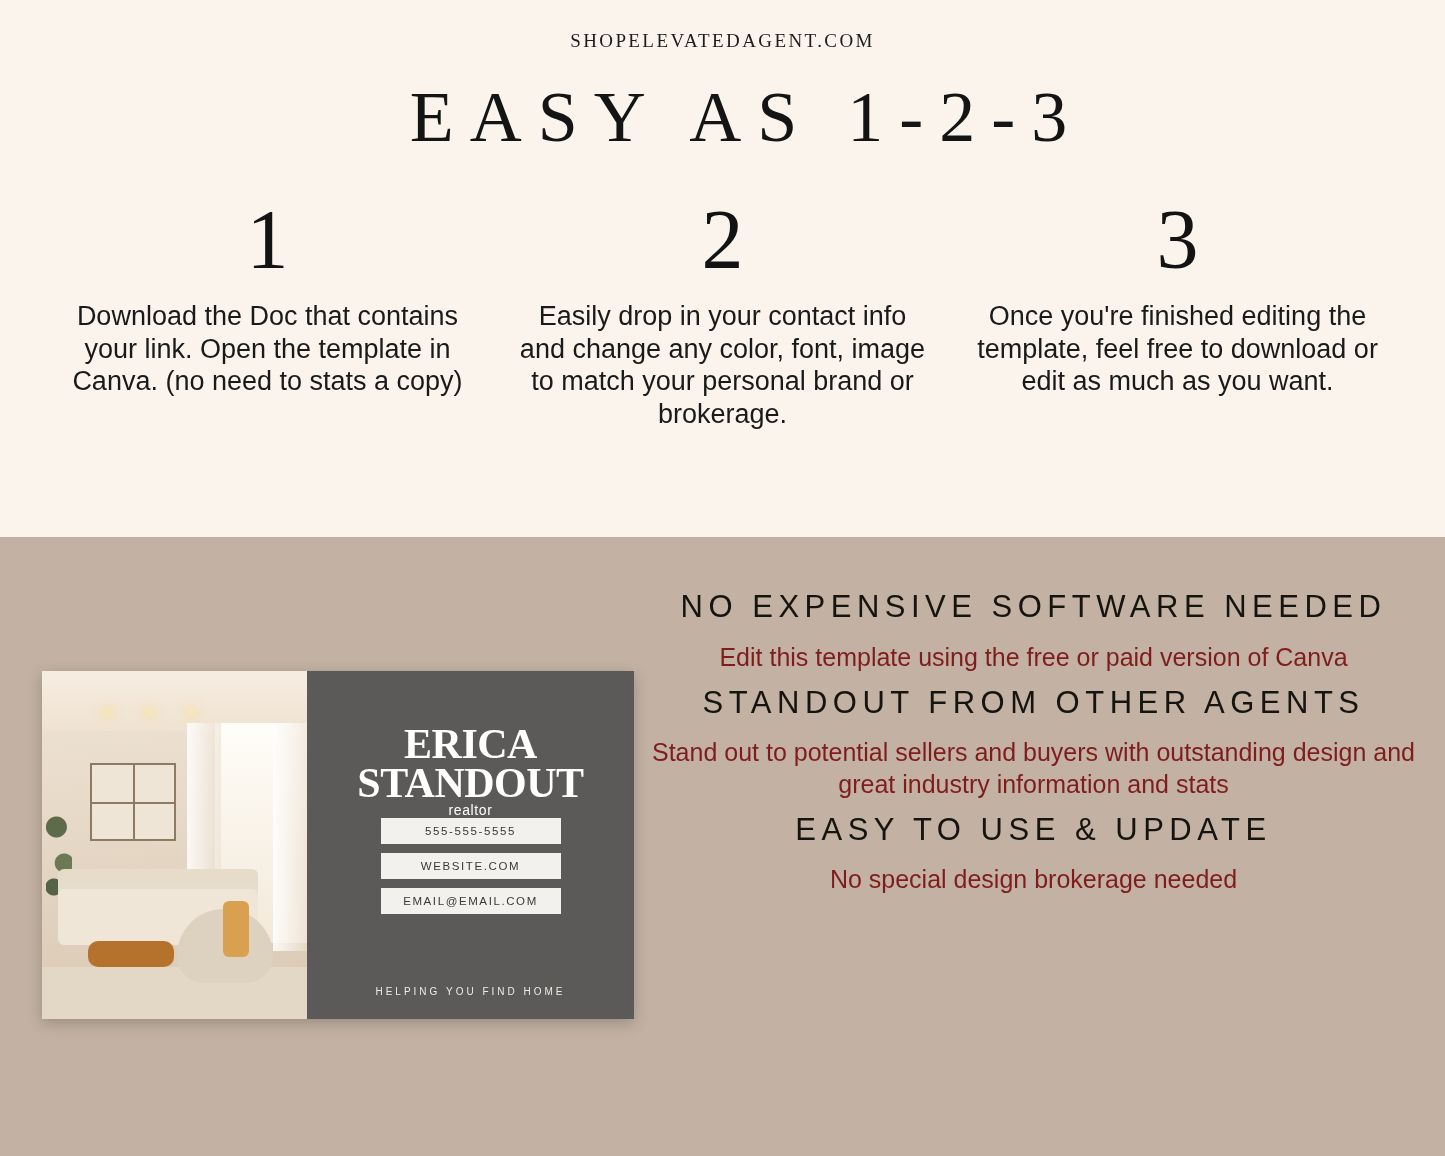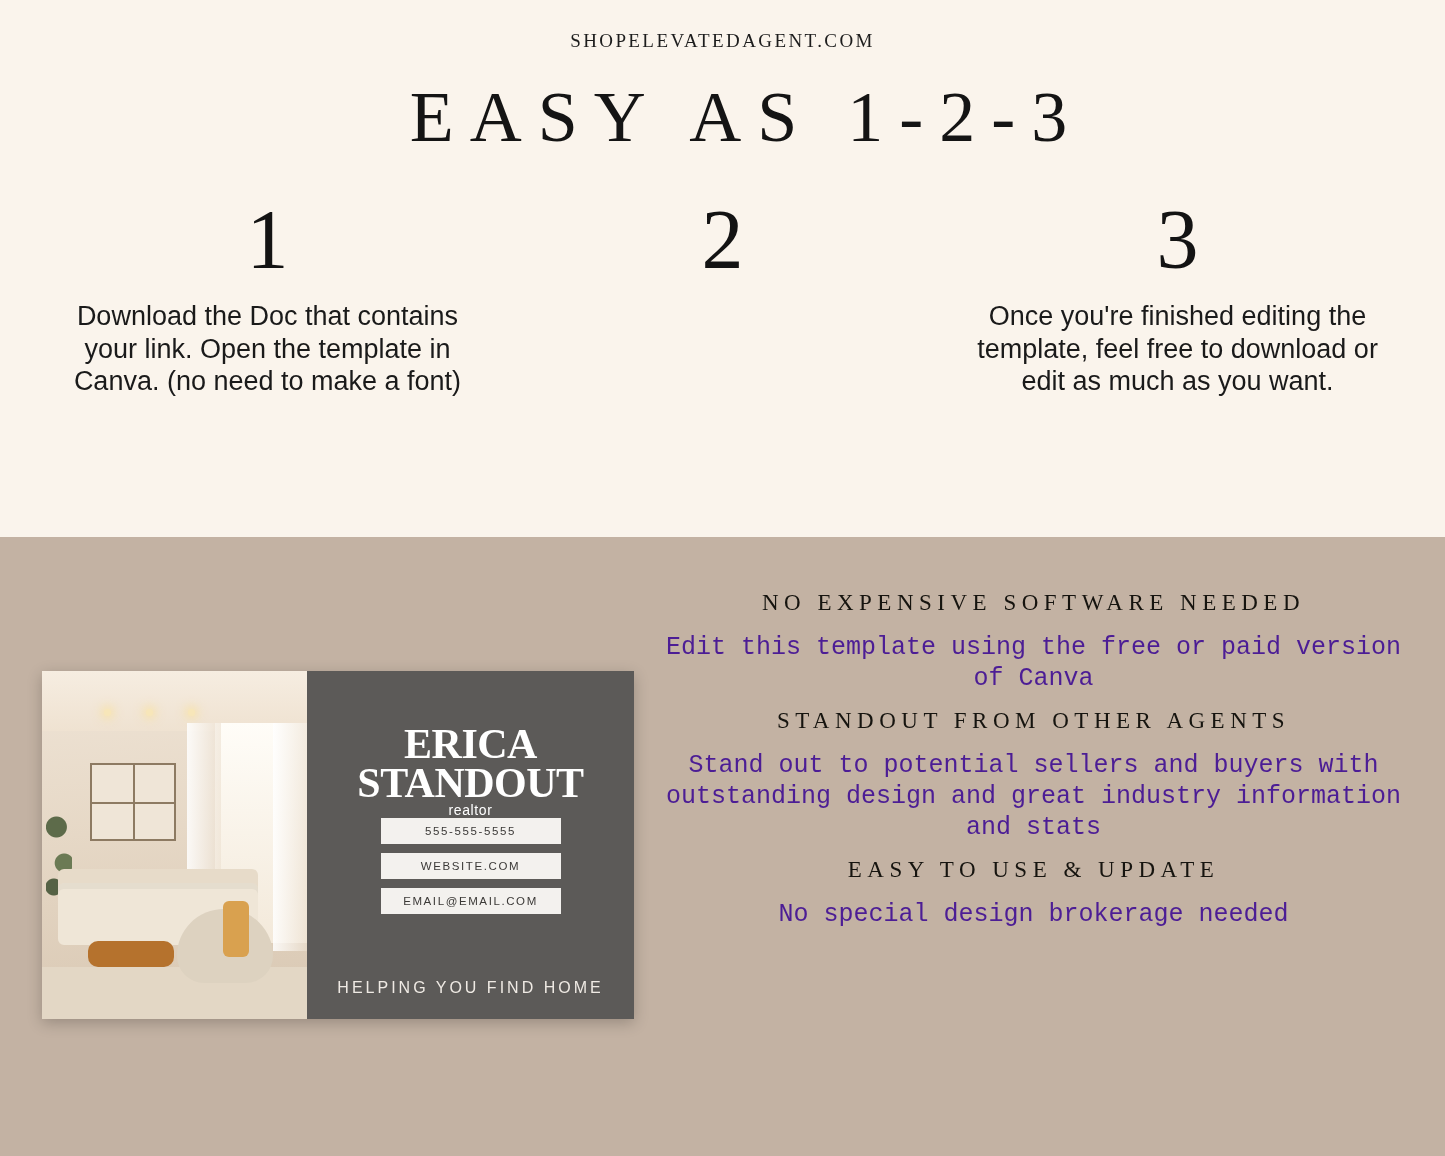--- a/index.html
+++ b/index.html
@@ -178,65 +178,66 @@
     color: #3b3937;
     font-size: 11.5px;
     letter-spacing: 1.6px;
     padding: 7px 0;
     margin: 0 auto 9px;
     width: 180px;
   }
   .card-tagline {
     position: absolute;
     left: 0; right: 0; bottom: 22px;
-    font-size: 16px;
+    font-size: 10px;
     letter-spacing: 3px;
     color: #efeae4;
   }
 
   
   .benefits {
     flex: 1;
     padding: 52px 22px 0 4px;
     text-align: center;
   }
   .benefit-title {
-    font-family: Liberation Serif, serif;
-    font-size: 23px;
+    font-family: Liberation Sans, sans-serif;
+    font-size: 31px;
     letter-spacing: 5.5px;
     color: #16140f;
     line-height: 1.18;
     margin-bottom: 4px;
   }
   .benefit-body {
-    font-family: Liberation Mono, monospace;
+    font-family: Liberation Sans, sans-serif;
     font-size: 25px;
     line-height: 1.25;
-    color: #4c1d95;
+    color: #7f1d1d;
     margin-bottom: 12px;
     margin-top: 16px;
   }
   .benefit-block { margin-bottom: 6px; }
 </style>
 </head>
 <body>
 
 <div class="page">
 
   <section class="top">
     <div class="site-url">SHOPELEVATEDAGENT.COM</div>
     <h1 class="headline">EASY AS 1-2-3</h1>
 
     <div class="steps">
       <div class="step">
         <div class="step-num">1</div>
-        <div class="step-text">Download the Doc that contains your link. Open the template in Canva. (no need to make a font)</div>
+        <div class="step-text">Download the Doc that contains your link. Open the template in Canva. (no need to stats a copy)</div>
       </div>
       <div class="step">
         <div class="step-num">2</div>
+        <div class="step-text">Easily drop in your contact info and change any color, font, image to match your personal brand or brokerage.</div>
       </div>
       <div class="step">
         <div class="step-num">3</div>
         <div class="step-text">Once you're finished editing the template, feel free to download or edit as much as you want.</div>
       </div>
     </div>
   </section>
 
   <section class="bottom">
 

